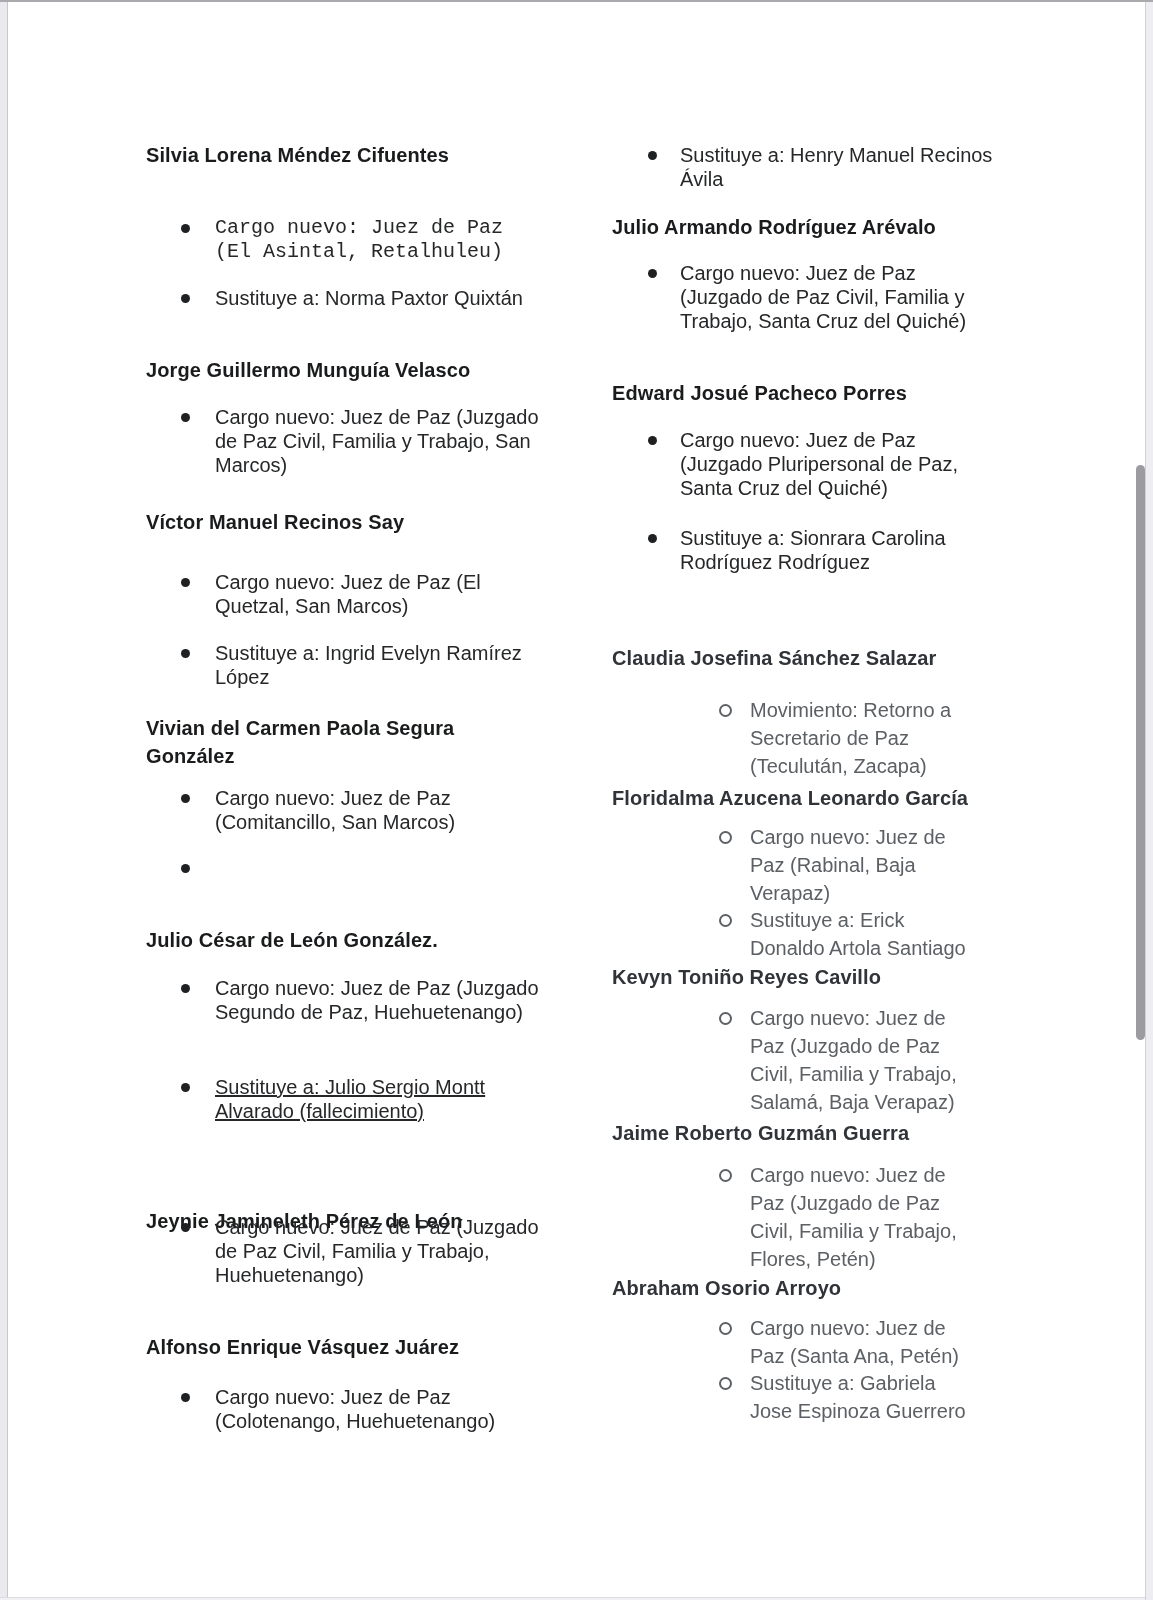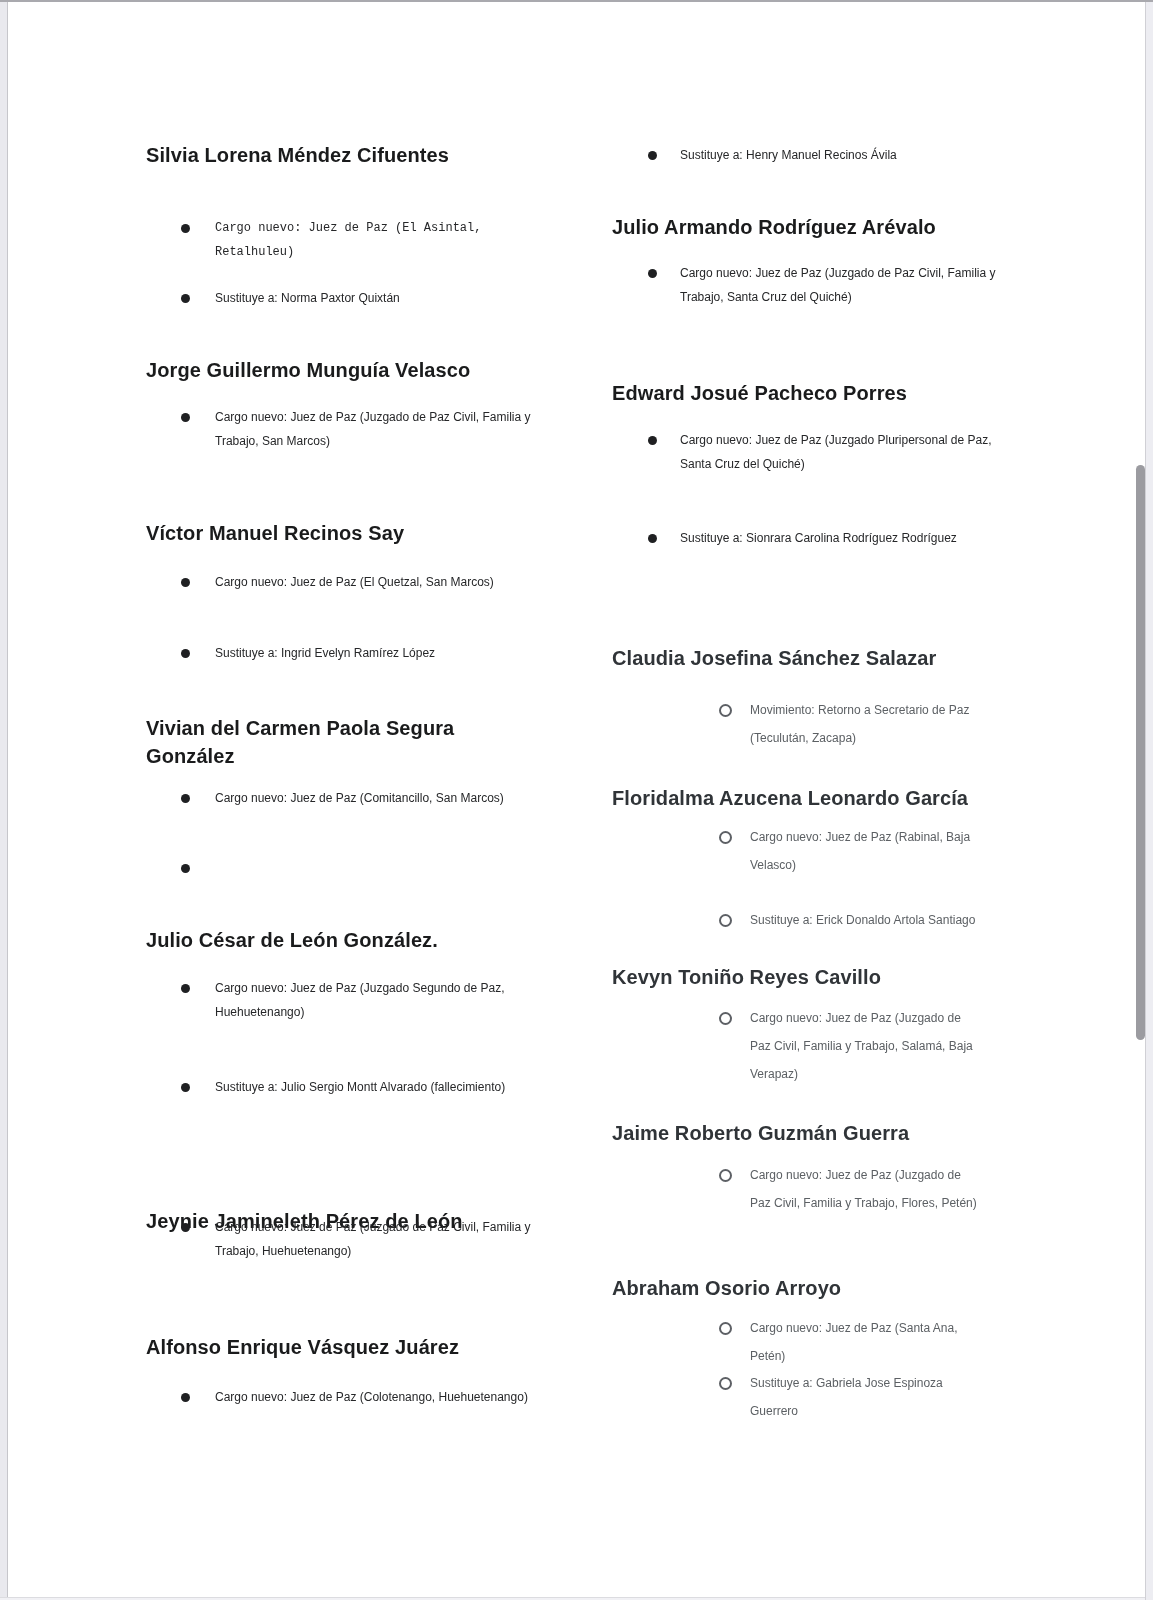--- a/index.html
+++ b/index.html
@@ -10,21 +10,21 @@
     -webkit-font-smoothing:antialiased;
   }
   .page{position:absolute;left:8px;top:2px;width:1137px;height:1595px;background:#ffffff;}
   .col{position:absolute;top:0;height:100%;}
   .col-left{left:138px;width:410px;}
   .col-right{left:604px;width:430px;}
   .block{position:absolute;left:0;}
   .name{font-weight:bold;font-size:20px;line-height:28px;width:400px;letter-spacing:0.1px;}
   .name.plain{color:#1a1b1c;}
   .name.soft{color:#303438;}
-  .item{font-size:12px;}
+  .item{font-size:20px;}
   .item.plain{line-height:24px;color:#262729;}
   .item.soft{line-height:28px;color:#5c6064;}
   .item .txt{position:relative;}
   .col-left .item.plain .txt{margin-left:69px;width:330px;}
   .col-right .item.plain .txt{margin-left:68px;width:318px;}
   .item.soft .txt{margin-left:138px;width:228px;}
   .bullet{position:absolute;display:block;}
   .bullet.disc{width:9px;height:9px;border-radius:50%;background:#1f2022;left:35px;top:8px;}
   .col-right .item.plain .bullet.disc{left:36px;}
   .bullet.circle{width:9px;height:9px;border:2px solid #5d6065;border-radius:50%;background:transparent;left:107px;top:8px;}
@@ -51,21 +51,21 @@
         <span class="bullet disc"></span>
         <div class="txt">Sustituye a: Norma Paxtor Quixtán</div>
       </div>
       <div class="block name plain" style="top: 354px;">
         <div class="txt">Jorge Guillermo Munguía Velasco</div>
       </div>
       <div class="block item plain" style="top: 403px;">
         <span class="bullet disc"></span>
         <div class="txt">Cargo nuevo: Juez de Paz (Juzgado de Paz Civil, Familia y Trabajo, San Marcos)</div>
       </div>
-      <div class="block name plain" style="top: 517px;">
+      <div class="block name plain" style="top: 506px;">
         <div class="txt">Víctor Manuel Recinos Say</div>
       </div>
       <div class="block item plain" style="top: 568px;">
         <span class="bullet disc"></span>
         <div class="txt">Cargo nuevo: Juez de Paz (El Quetzal, San Marcos)</div>
       </div>
       <div class="block item plain" style="top: 639px;">
         <span class="bullet disc"></span>
         <div class="txt">Sustituye a: Ingrid Evelyn Ramírez López</div>
       </div>
@@ -79,21 +79,21 @@
       <div class="block item plain" style="top: 854px;">
         <span class="bullet disc"></span>
       </div>
       <div class="block name plain" style="top: 924px;">
         <div class="txt">Julio César de León González.</div>
       </div>
       <div class="block item plain" style="top: 974px;">
         <span class="bullet disc"></span>
         <div class="txt">Cargo nuevo: Juez de Paz (Juzgado Segundo de Paz, Huehuetenango)</div>
       </div>
-      <div class="block item plain" style="top: 1073px;">
+      <div class="block item plain" style="top: 1073px; text-decoration: underline;">
         <span class="bullet disc"></span>
         <div class="txt">Sustituye a: Julio Sergio Montt Alvarado (fallecimiento)</div>
       </div>
       <div class="block name plain" style="top: 1162px; margin-top: 43px;">
         <div class="txt">Jeynie Jamineleth Pérez de León</div>
       </div>
       <div class="block item plain" style="top: 1213px;">
         <span class="bullet disc"></span>
         <div class="txt">Cargo nuevo: Juez de Paz (Juzgado de Paz Civil, Familia y Trabajo, Huehuetenango)</div>
       </div>
@@ -133,21 +133,21 @@
       </div>
       <div class="block item soft" style="top: 694px;">
         <span class="bullet circle"></span>
         <div class="txt">Movimiento: Retorno a Secretario de Paz (Teculután, Zacapa)</div>
       </div>
       <div class="block name soft" style="top: 782px;">
         <div class="txt">Floridalma Azucena Leonardo García</div>
       </div>
       <div class="block item soft" style="top: 821px;">
         <span class="bullet circle"></span>
-        <div class="txt">Cargo nuevo: Juez de Paz (Rabinal, Baja Velasco)</div>
+        <div class="txt">Cargo nuevo: Juez de Paz (Rabinal, Baja Verapaz)</div>
       </div>
       <div class="block item soft" style="top: 904px;">
         <span class="bullet circle"></span>
         <div class="txt">Sustituye a: Erick Donaldo Artola Santiago</div>
       </div>
       <div class="block name soft" style="top: 961px;">
         <div class="txt">Kevyn Toniño Reyes Cavillo</div>
       </div>
       <div class="block item soft" style="top: 1002px;">
         <span class="bullet circle"></span>

